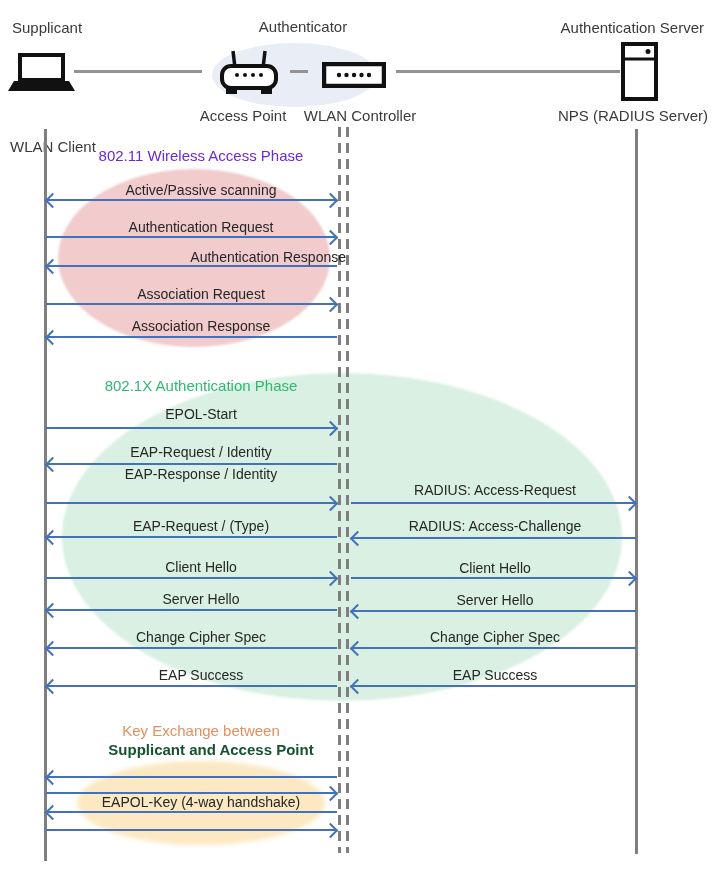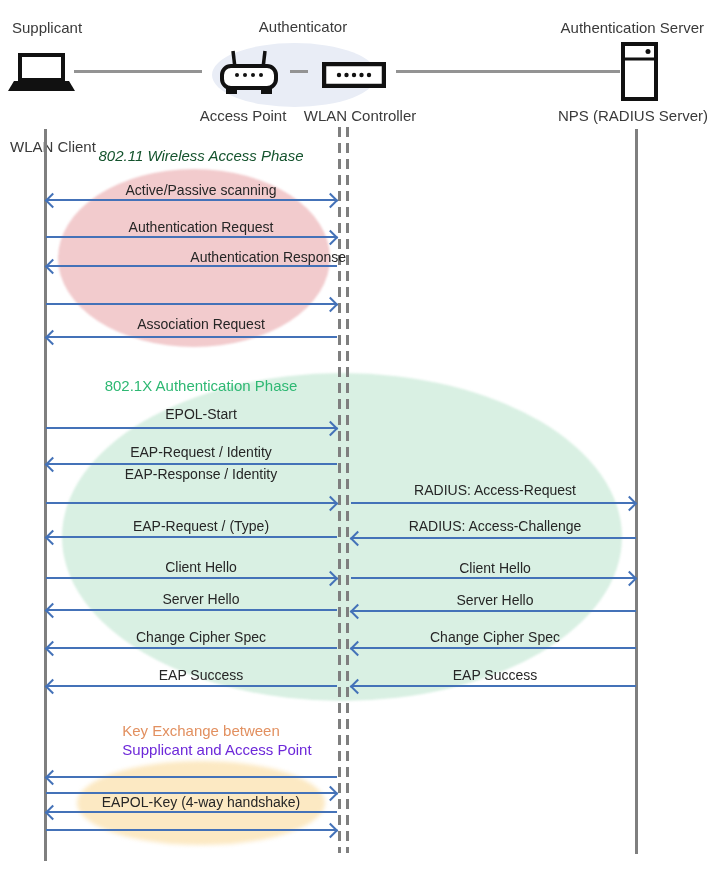--- a/index.html
+++ b/index.html
@@ -82,37 +82,38 @@
 
   <div class="lifeline" style="left:44px;top:129px;height:732px;"></div>
   <div class="dashline" style="left:338px;top:127px;height:726px;"></div>
   <div class="dashline" style="left:346px;top:127px;height:726px;"></div>
   <div class="lifeline" style="left:635px;top:129px;height:725px;"></div>
 
   <div class="ellipse" style="left:58px;top:169px;width:272px;height:178px;background:#f2cbcd;filter:blur(1px);"></div>
   <div class="ellipse" style="left:62px;top:373px;width:560px;height:328px;background:#d9f0e3;filter:blur(1px);"></div>
   <div class="ellipse" style="left:77px;top:761px;width:248px;height:84px;background:#fce9c3;filter:blur(2px);"></div>
 
-  <div class="phase" style="left:56px;top:147px;width:290px;color:#14532d;font-style:italic;">802.11 Wireless Access Phase</div>
+  <div class="phase" style="left:56px;top:147px;width:290px;color:#6d28d9;">802.11 Wireless Access Phase</div>
   <div class="phase" style="left:56px;top:377px;width:290px;color:#2eb873;">802.1X Authentication Phase</div>
   <div class="phase" style="left:56px;top:722px;width:290px;color:#e29060;">Key Exchange between</div>
-  <div class="phase" style="left:72px;top:741px;width:290px;color:#6d28d9;">Supplicant and Access Point</div>
+  <div class="phase" style="left:66px;top:741px;width:290px;color:#14532d;font-weight:bold;">Supplicant and Access Point</div>
 
   <div class="mlbl" style="top:182px;">Active/Passive scanning</div>
   <div class="arrow l r" style="left:46px;top:199px;width:291px;"></div>
 
   <div class="mlbl" style="top:219px;">Authentication Request</div>
   <div class="arrow r" style="left:46px;top:236px;width:291px;"></div>
 
   <div class="mlbl" style="top:249px;text-align:right;">Authentication Response</div>
   <div class="arrow l" style="left:46px;top:265px;width:291px;"></div>
 
-  <div class="mlbl" style="top:286px;margin-top:30px;">Association Request</div>
+  <div class="mlbl" style="top:286px;">Association Request</div>
   <div class="arrow r" style="left:46px;top:303px;width:291px;"></div>
 
+  <div class="mlbl" style="top:318px;">Association Response</div>
   <div class="arrow l" style="left:46px;top:336px;width:291px;"></div>
 
   <div class="mlbl" style="top:406px;">EPOL-Start</div>
   <div class="arrow r" style="left:46px;top:427px;width:291px;"></div>
 
   <div class="mlbl" style="top:444px;">EAP-Request / Identity</div>
   <div class="arrow l" style="left:46px;top:463px;width:291px;"></div>
 
   <div class="mlbl" style="top:466px;">EAP-Response / Identity</div>
   <div class="arrow r" style="left:46px;top:502px;width:291px;"></div>

